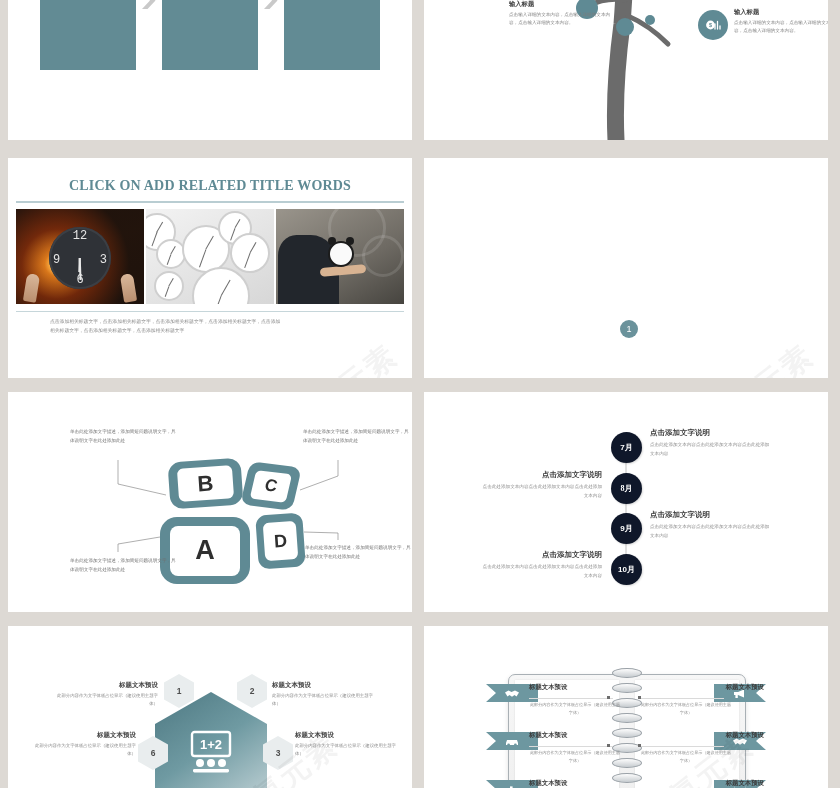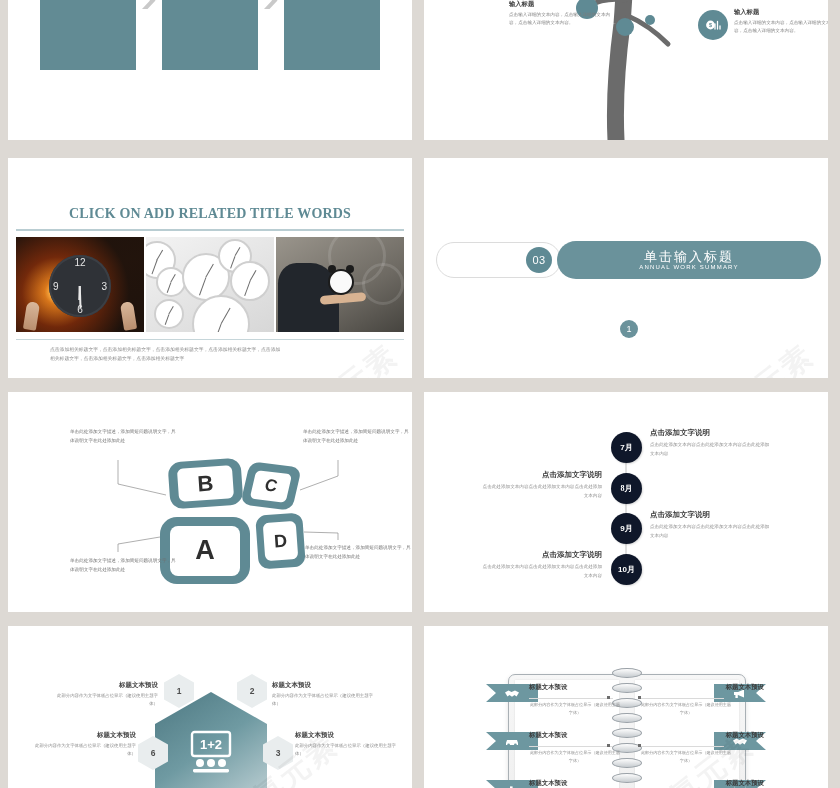--- a/index.html
+++ b/index.html
@@ -50,37 +50,37 @@
   }
   .leaf-txt{position:absolute;width:110px;}
   .leaf-title{font-size:6.3px;font-weight:700;color:#3d3d3d;margin-bottom:2px;}
   .leaf-desc{font-size:4.6px;line-height:1.85;color:#7c7c7c;font-family:"DejaVu Sans",sans-serif;}
   .ta-r{text-align:left;}
 
   
   .s3{padding:0;}
   .s3-title{
     text-align:center;color:#5f8a94;font-weight:700;font-size:14px;
-    letter-spacing:.2px;margin-top:48px;font-family:"Liberation Serif",serif;
+    letter-spacing:.2px;margin-top:20px;font-family:"Liberation Serif",serif;
   }
   .s3-rule{height:1.5px;background:#b9cdd2;margin:7px 8px 0 8px;}
   .s3-strip{display:flex;gap:2px;margin:6px 8px 0 8px;height:95px;}
   .ph{flex:1;position:relative;overflow:hidden;background:#cfcfcf;}
   .ph1{background:
       radial-gradient(circle at 32% 58%, #ffb347 0 6%, rgba(255,140,30,.75) 12%, rgba(120,40,10,.85) 34%, rgba(30,18,12,.95) 70%),
       linear-gradient(160deg,#2a1a10,#6b3a12 45%,#1a1208);}
   .clockface{
     position:absolute;left:50%;top:52%;transform:translate(-50%,-50%);
     width:62px;height:62px;border-radius:50%;background:#2f3237;
     box-shadow:inset 0 0 0 2px #3b3f45;
   }
   .clockface i{position:absolute;left:50%;top:50%;width:1.5px;height:22px;background:#e9e9e9;transform-origin:50% 100%;}
   .clockface i.h{height:14px;transform:translate(-50%,-100%) rotate(182deg);}
   .clockface i.m{transform:translate(-50%,-100%) rotate(178deg);}
-  .cnum{position:absolute;color:#e6e6e6;font-size:10px;font-family:Liberation Sans, sans-serif;}
+  .cnum{position:absolute;color:#e6e6e6;font-size:12px;font-family:Liberation Mono, monospace;}
   .hands-left,.hands-right{position:absolute;bottom:2px;width:13px;height:28px;background:linear-gradient(#d9b79a,#b98e6e);border-radius:6px 6px 2px 2px;}
   .hands-left{left:9px;transform:rotate(9deg);}
   .hands-right{right:9px;transform:rotate(-9deg);}
   .ph2{background:linear-gradient(150deg,#f3f3f3,#d7d7d7);}
   .mini{position:absolute;border-radius:50%;background:#fff;border:2px solid #cfcfcf;}
   .mini::before,.mini::after{content:"";position:absolute;left:50%;top:50%;background:#6d6d6d;transform-origin:50% 100%;}
   .mini::before{width:1.2px;height:34%;transform:translate(-50%,-100%) rotate(30deg);}
   .mini::after{width:1.2px;height:44%;transform:translate(-50%,-100%) rotate(200deg);}
   .ph3{background:linear-gradient(150deg,#9a958c,#6e6a63 60%,#46443f);}
   .gear{position:absolute;border-radius:50%;border:3px solid rgba(255,255,255,.12);}
@@ -332,29 +332,20 @@
         <span class="alarm"></span>
       </div>
     </div>
 
     <div class="s3-rule2"></div>
     <div class="s3-body">点击添加相关标题文字，点击添加相关标题文字，点击添加相关标题文字，点击添加相关标题文字，点击添加相关标题文字，点击添加相关标题文字，点击添加相关标题文字</div>
     <div class="wm">氧元素</div>
   </div>
 
   <div class="slide col-r row-2">
-    <div class="sec-row">
-      <div class="sec-outline">
-        <span class="sec-num">03</span>
-      </div>
-      <div class="sec-pill">
-        <span class="sec-cn">单击输入标题</span>
-        <span class="sec-en">ANNUAL WORK SUMMARY</span>
-      </div>
-    </div>
     <div class="sec-dot">1</div>
     <div class="wm">氧元素</div>
   </div>
 
   <div class="slide col-l row-3">
     <div class="abcd">
 
       <svg width="404" height="220" style="position:absolute;left:0;top:0;">
         <path class="lead" d="M110 68 L110 92 L158 103"></path>
         <path class="lead" d="M330 68 L330 84 L292 98"></path>

